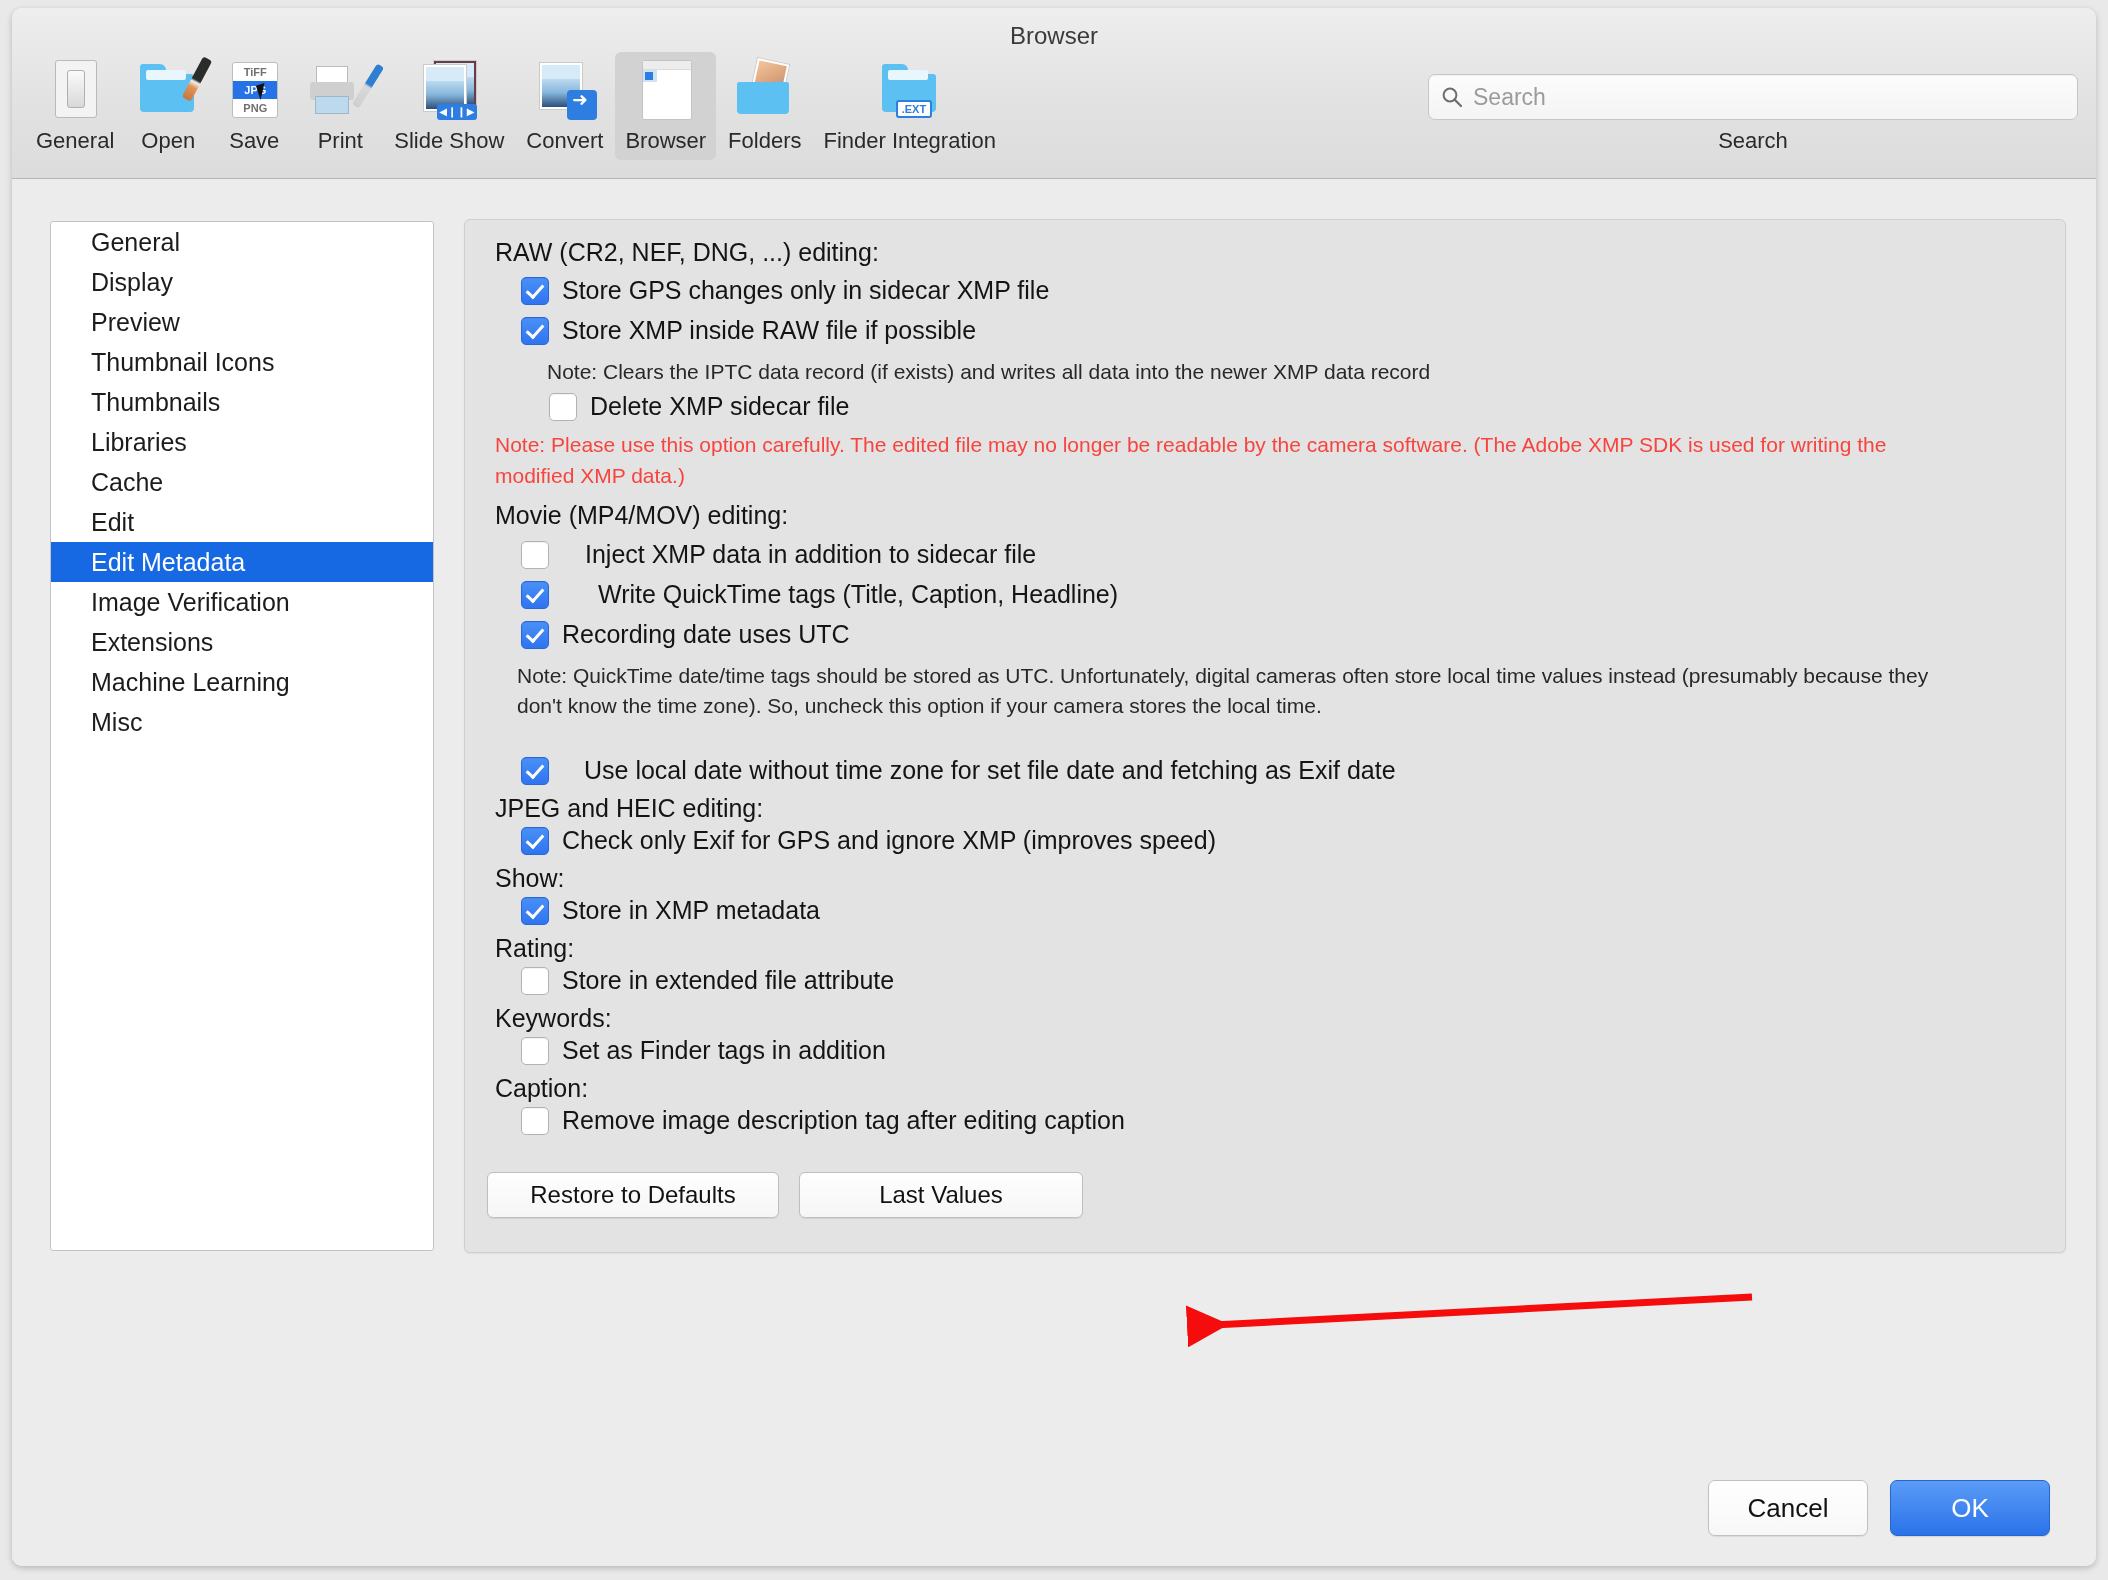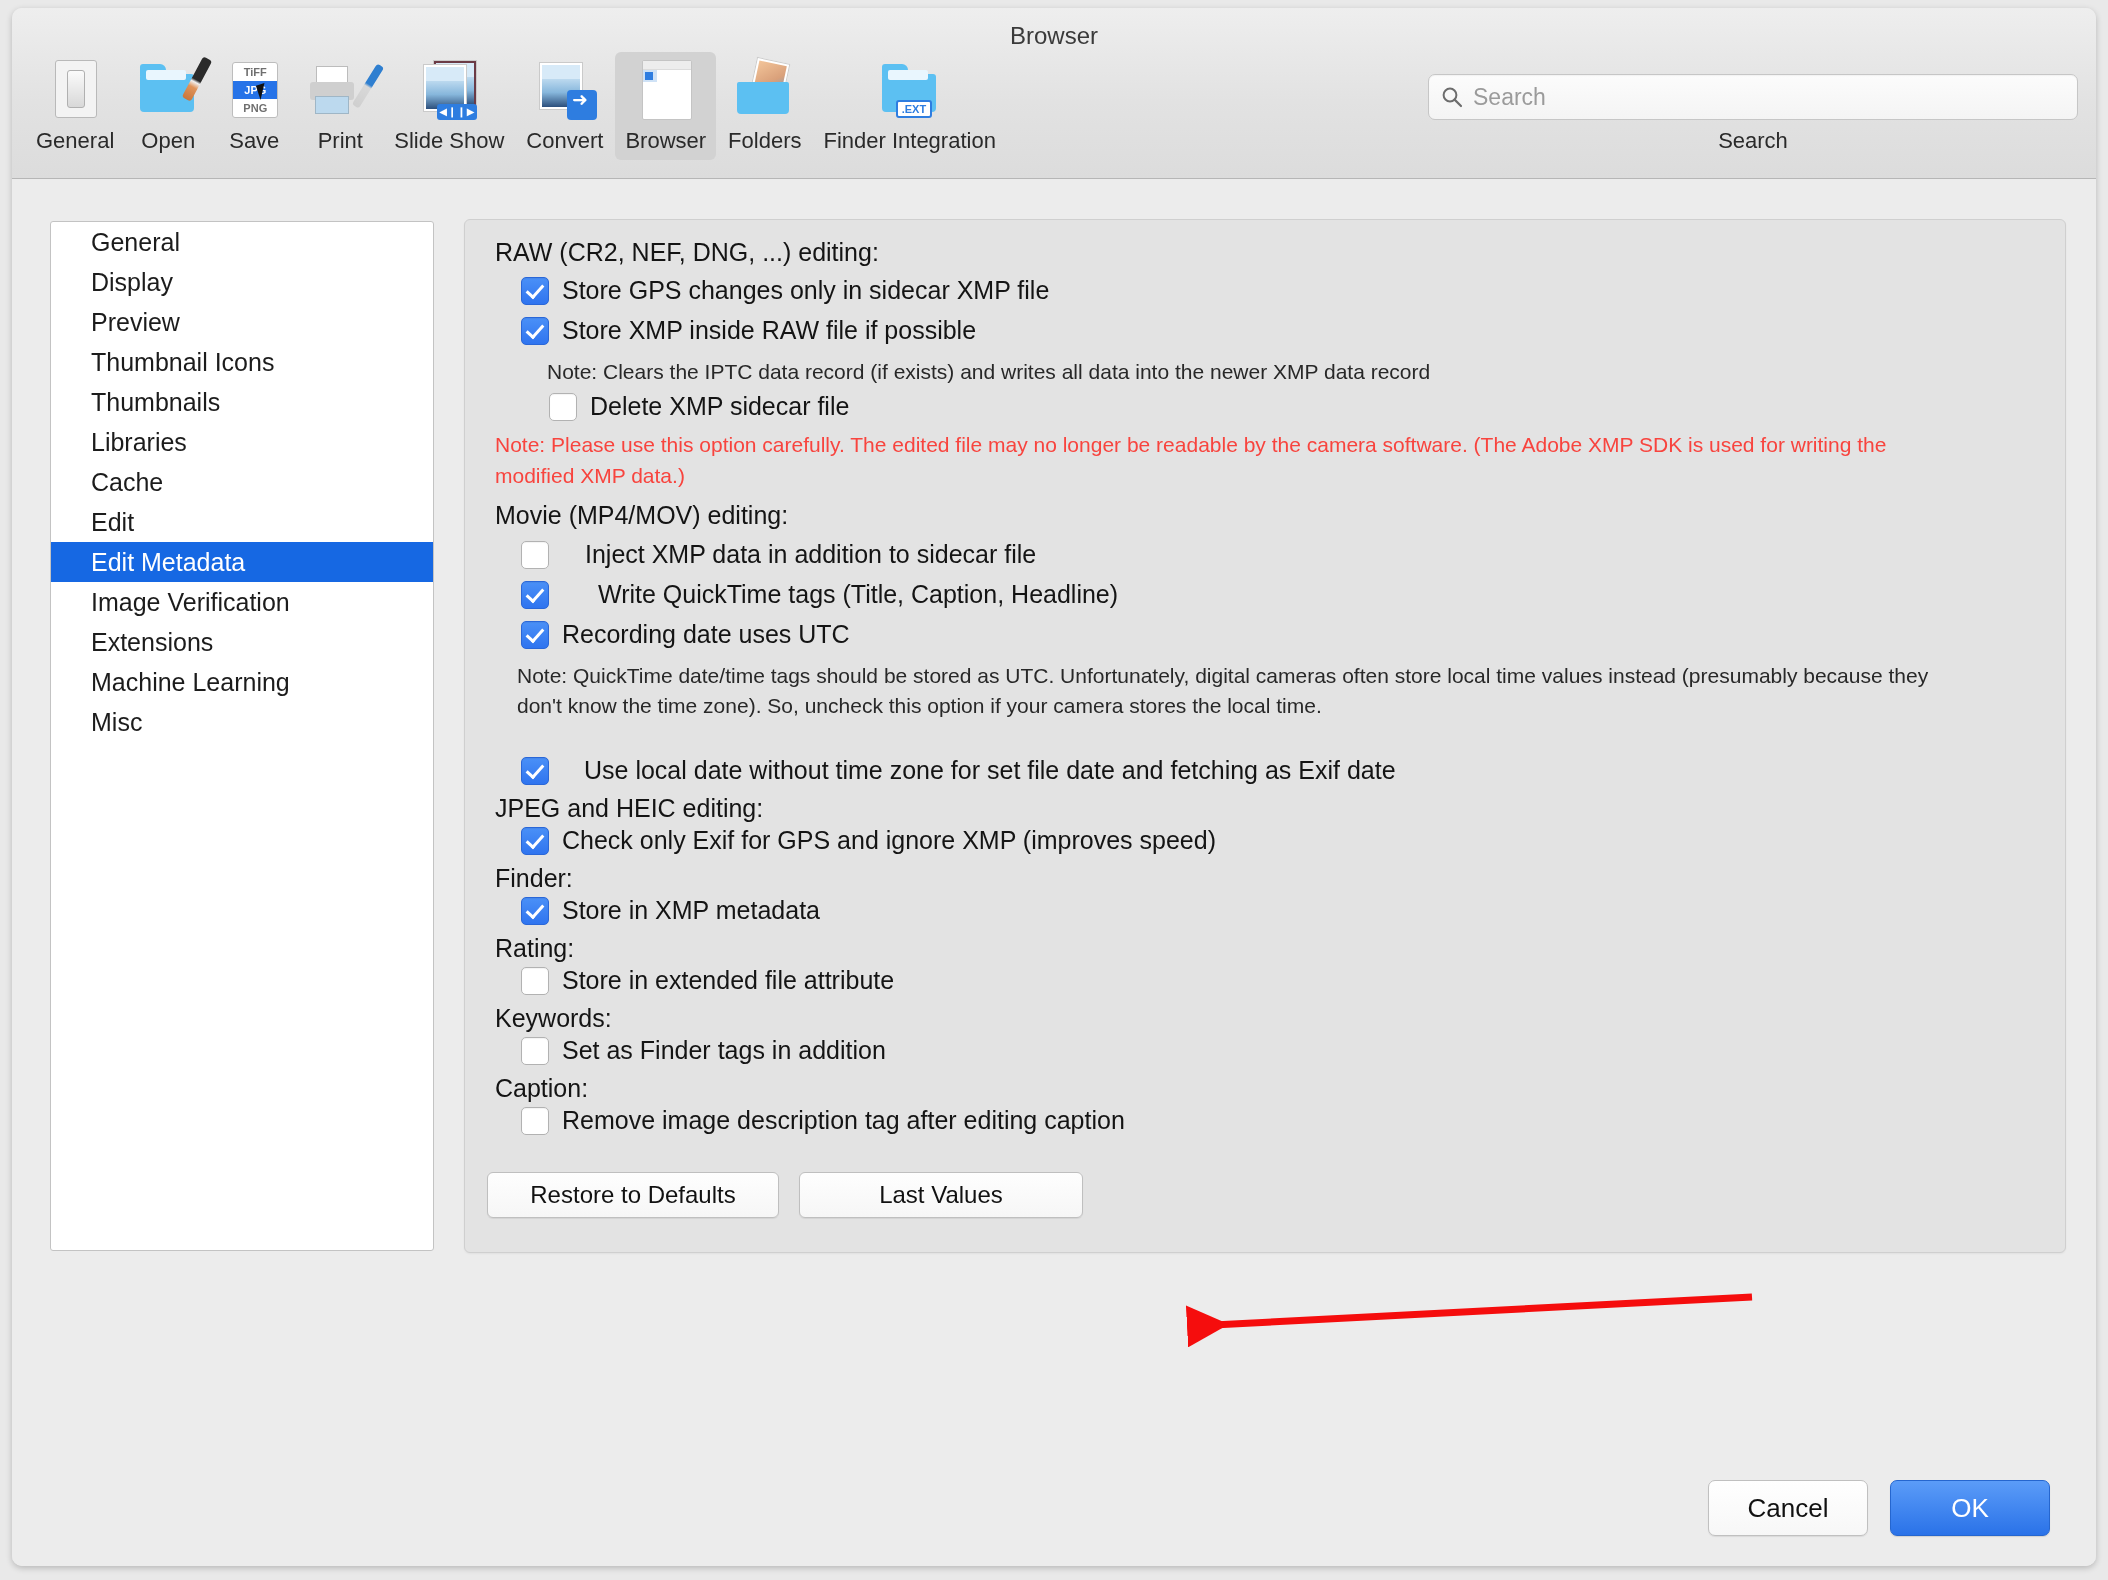--- a/index.html
+++ b/index.html
@@ -342,21 +342,21 @@
         <span class="row-label">Use local date without time zone for set file date and fetching as Exif date</span>
       </div>
 
       <div class="sec-head" style="left:30px; top:574px;">JPEG and HEIC editing:</div>
 
       <div class="row" style="left:56px; top:604px;">
         <span class="cb on"></span>
         <span class="row-label">Check only Exif for GPS and ignore XMP (improves speed)</span>
       </div>
 
-      <div class="sec-head" style="left:30px; top:644px;">Finder:</div>
+      <div class="sec-head" style="left:30px; top:644px;">Show:</div>
 
       <div class="row" style="left:56px; top:674px;">
         <span class="cb on"></span>
         <span class="row-label">Store in XMP metadata</span>
       </div>
 
       <div class="sec-head" style="left:30px; top:714px;">Rating:</div>
 
       <div class="row" style="left:56px; top:744px;">
         <span class="cb"></span>

